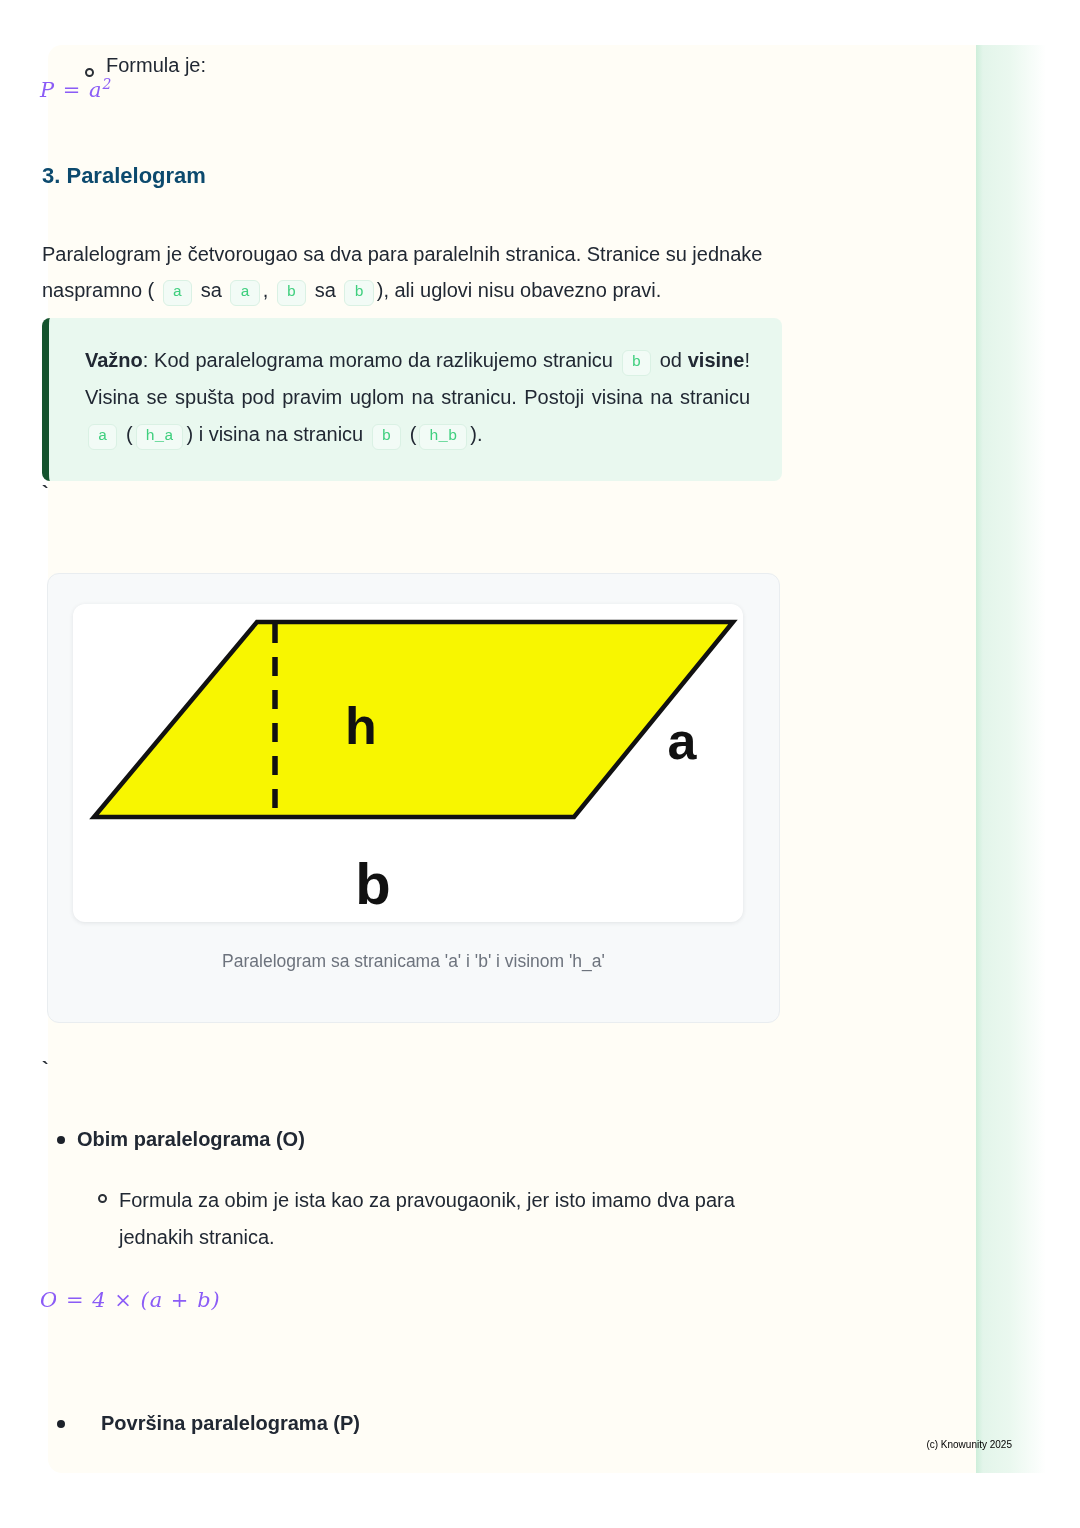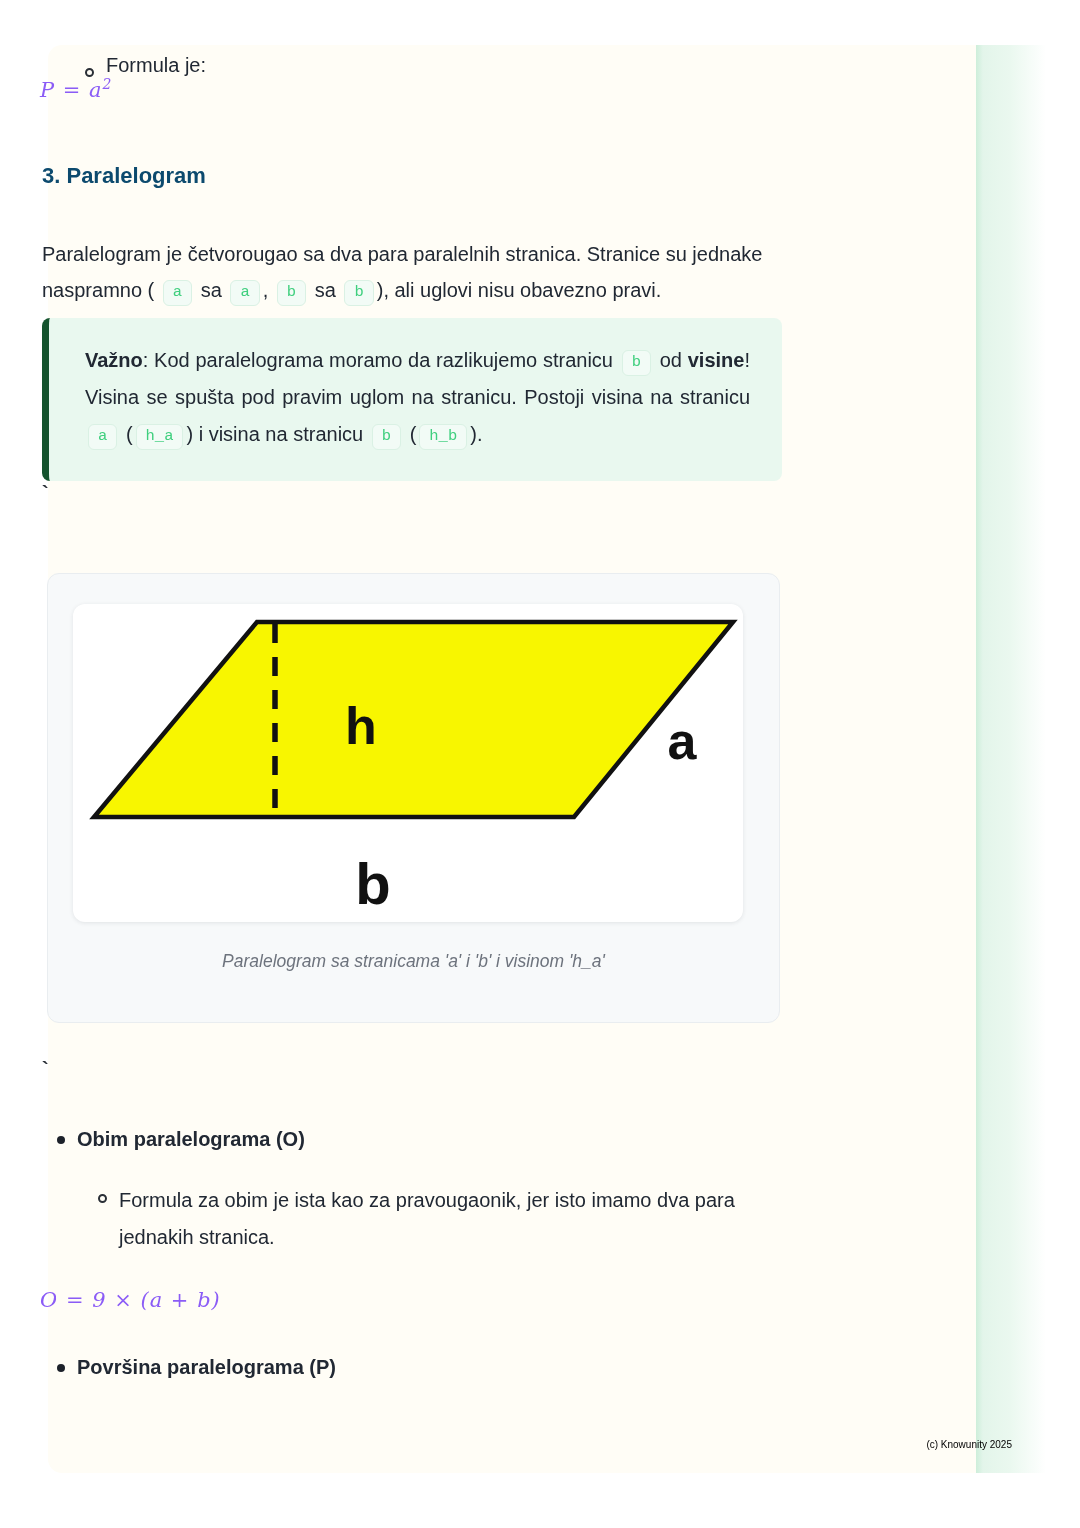--- a/index.html
+++ b/index.html
@@ -107,32 +107,32 @@
     position: absolute; left: 25px; top: 30px;
     width: 670px; height: 318px;
     background: #ffffff;
     border-radius: 12px;
     box-shadow: 0 1px 4px rgba(30,40,50,0.10);
   }
   .figure-inner svg { display: block; width: 670px; height: 318px; }
   .figure-caption {
     position: absolute; left: 0; top: 377px; width: 100%;
     text-align: center;
-    font-style: italic; font-size: 17.5px; color: #6d737d;
+    font-size: 17.5px; color: #6d737d;
   }
 
   
   .li-1 { position: absolute; display: flex; align-items: center; }
   .li-1 .dot {
     width: 8px; height: 8px; background: #1c212a; border-radius: 50%;
     display: inline-block; flex: 0 0 auto;
   }
   .li-1 .txt { margin-left: 12px; font-size: 20px; font-weight: 700; text-align: center; }
   .li-obim { left: 57px; top: 1128px; }
-  .li-povrsina { left: 57px; top: 1356px; }
+  .li-povrsina { left: 57px; top: 1412px; gap: 24px; }
 
   .li-2 {
     position: absolute; left: 98px; top: 1182px;
     display: flex; align-items: flex-start;
   }
   .li-2 .circle-bullet { margin-top: 12px; }
   .li-2 .txt { margin-left: 12px; width: 648px; font-size: 20px; line-height: 37px; }
 
   
   .footer-copy {
@@ -199,21 +199,21 @@
   <div class="li-1 li-obim">
     <span class="dot"></span>
     <span class="txt">Obim paralelograma (O)</span>
   </div>
 
   <div class="li-2">
     <span class="circle-bullet"></span>
     <span class="txt">Formula za obim je ista kao za pravougaonik, jer isto imamo dva para jednakih stranica.</span>
   </div>
 
-  <div class="math-block math-2">O = 9 × (a + b)</div>
+  <div class="math-block math-2">O = 4 × (a + b)</div>
 
   <div class="li-1 li-povrsina">
     <span class="dot"></span>
     <span class="txt">Površina paralelograma (P)</span>
   </div>
 
   <div class="footer-copy">(c) Knowunity 2025</div>
 
 </div>
 

